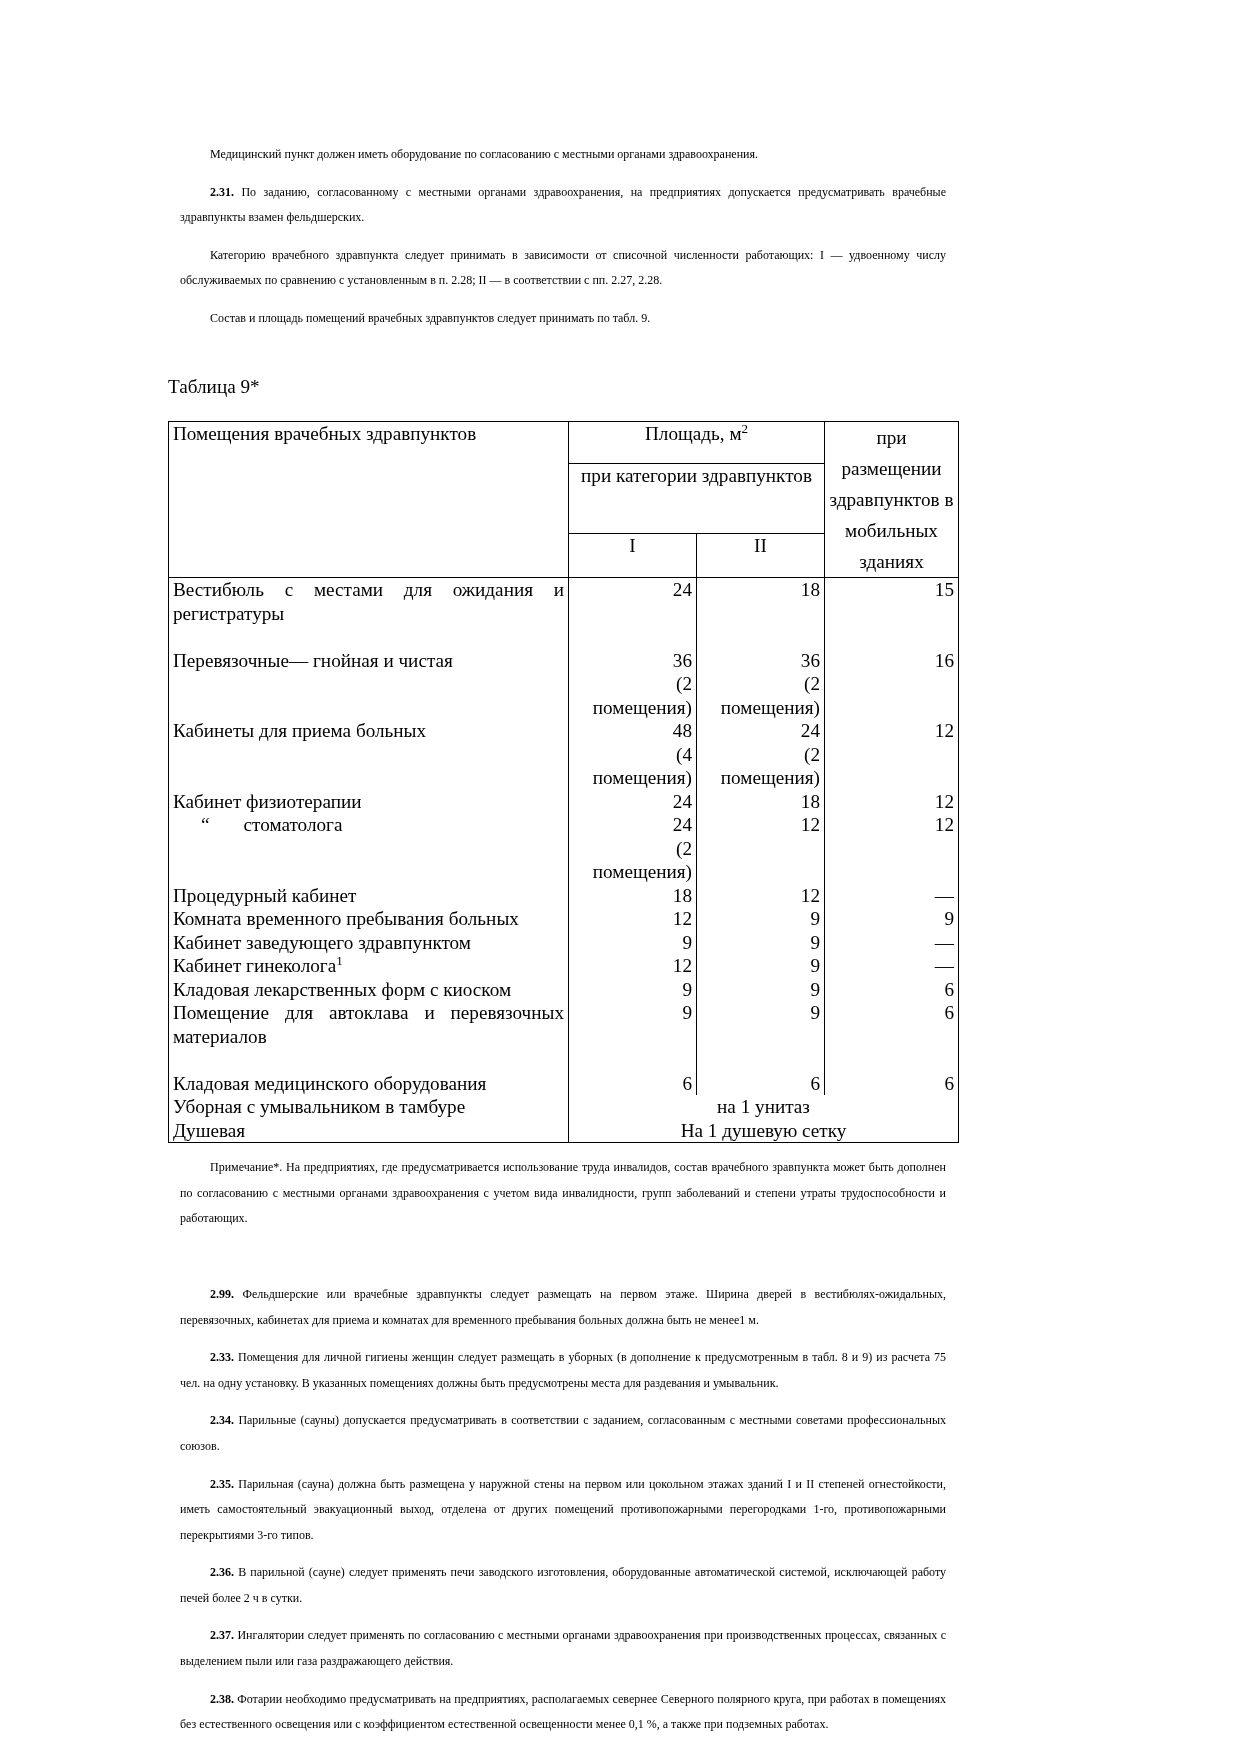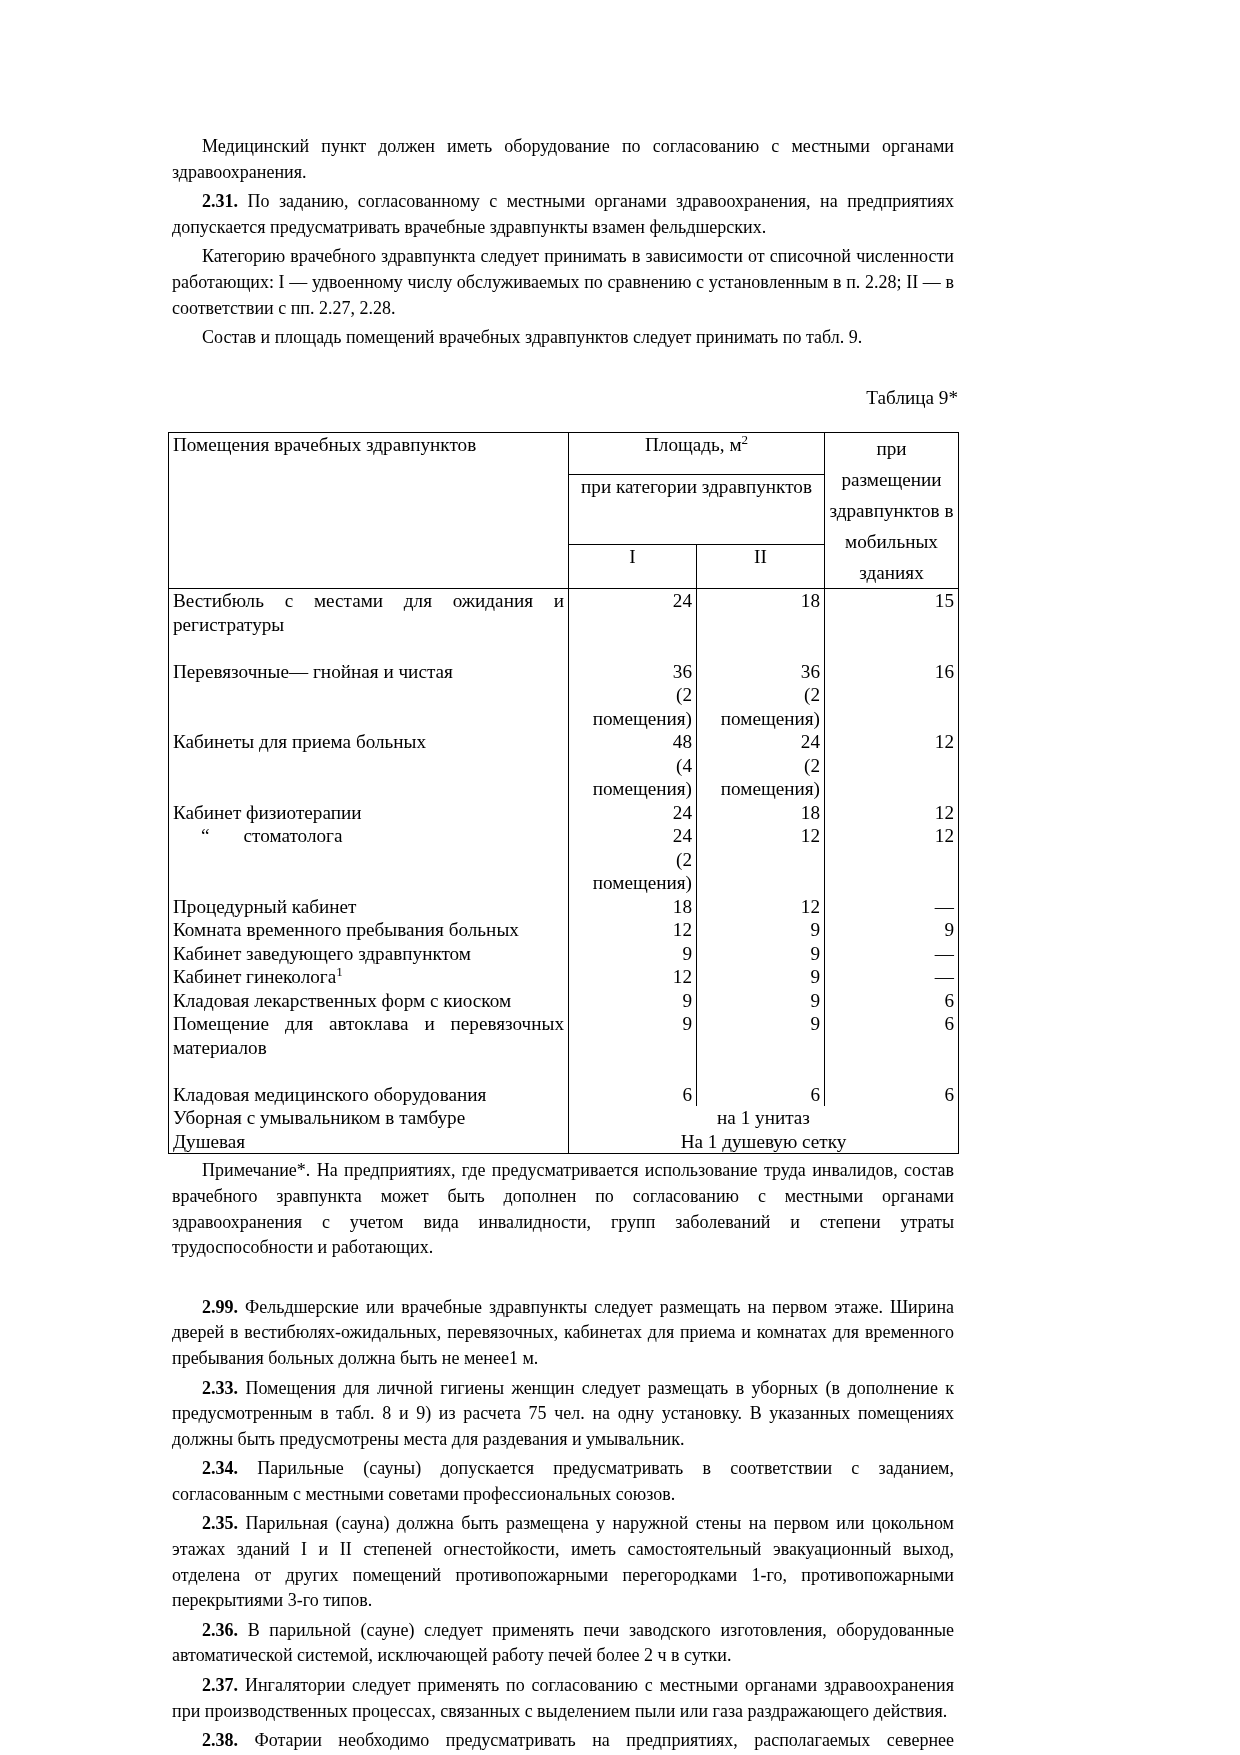--- a/index.html
+++ b/index.html
@@ -18,35 +18,34 @@
     position: relative;
     width: 1240px;
     height: 1755px;
     box-sizing: border-box;
     padding: 130px 165px 0 168px;
   }
   .content {
     width: 790px;
   }
   p.para {
-    margin: 4px;
-    font-size: 18px;
+    margin: 12px;
+    font-size: 12px;
     line-height: 25.6px;
     text-align: justify;
     text-indent: 30px;
     text-justify: inter-word;
   }
   p.para.noindent { text-indent: 0; }
   b.num { font-weight: bold; }
 
   .tbl-caption {
     margin: 0;
     font-size: 19.2px;
     line-height: 25.6px;
-    text-align: right;
     padding-top: 30px;
     padding-bottom: 22px;
   }
 
   
   table.t9 {
     border-collapse: collapse;
     width: 790px;
     table-layout: fixed;
     font-size: 19.2px;

